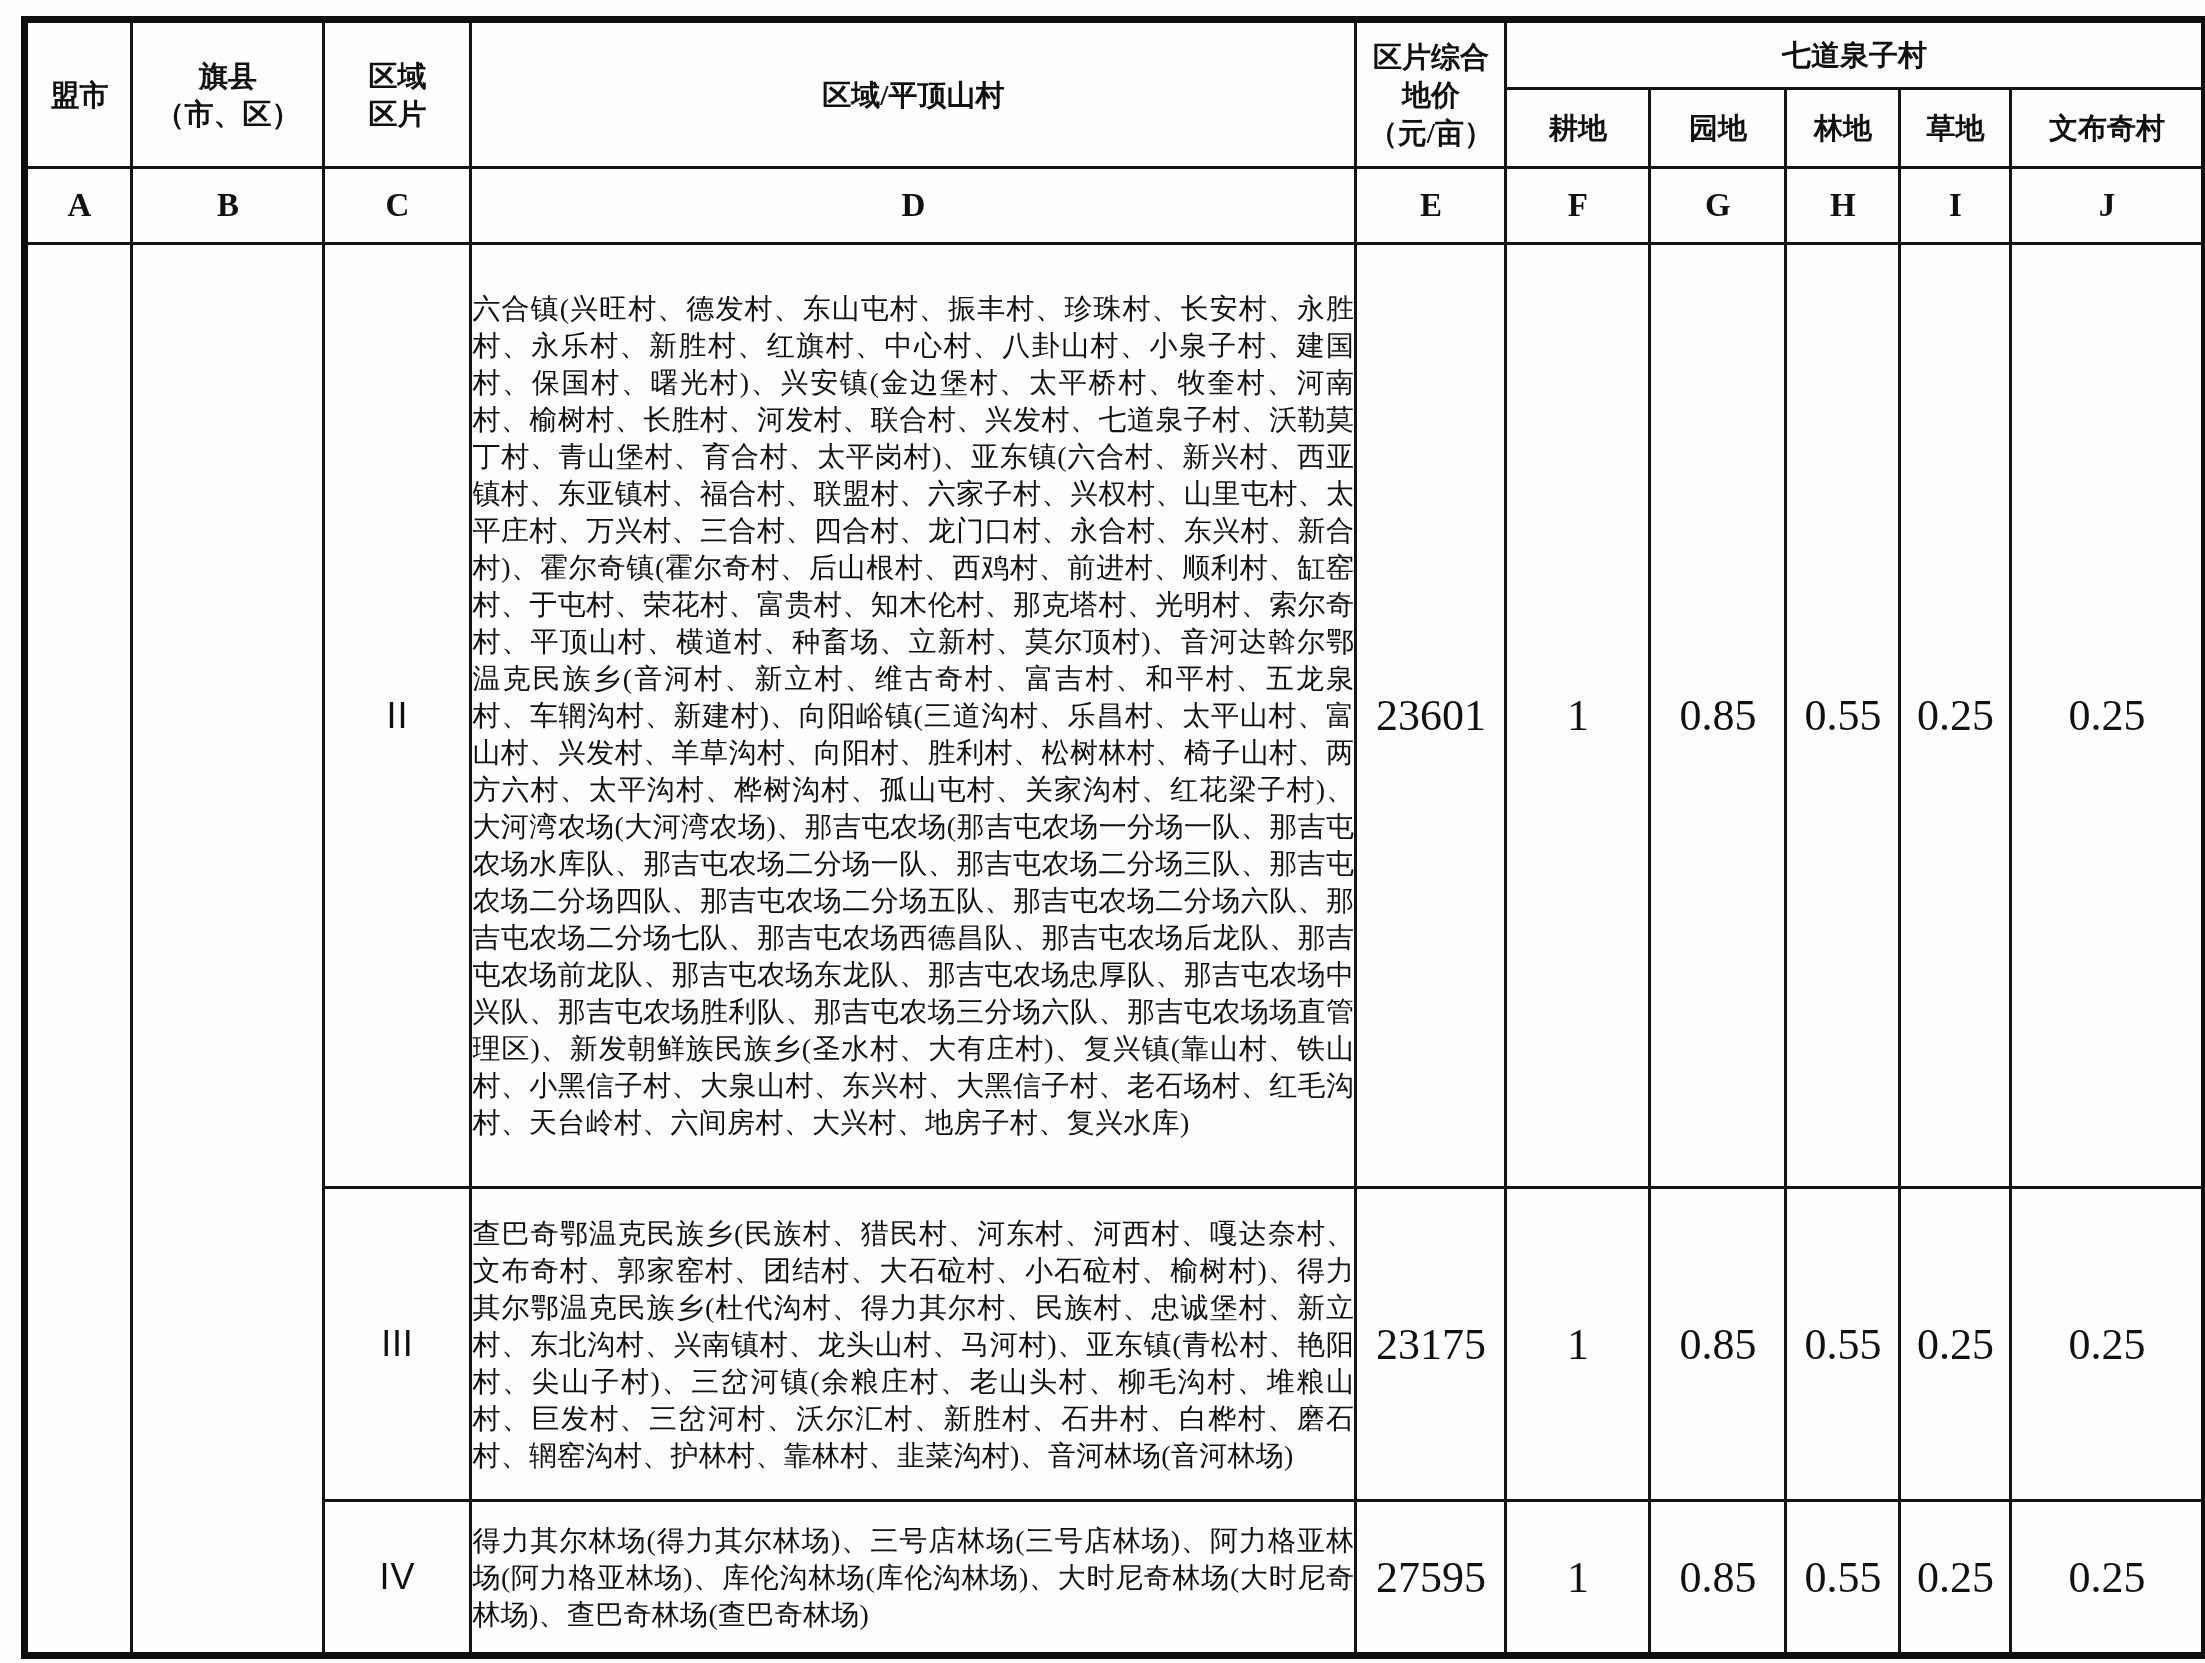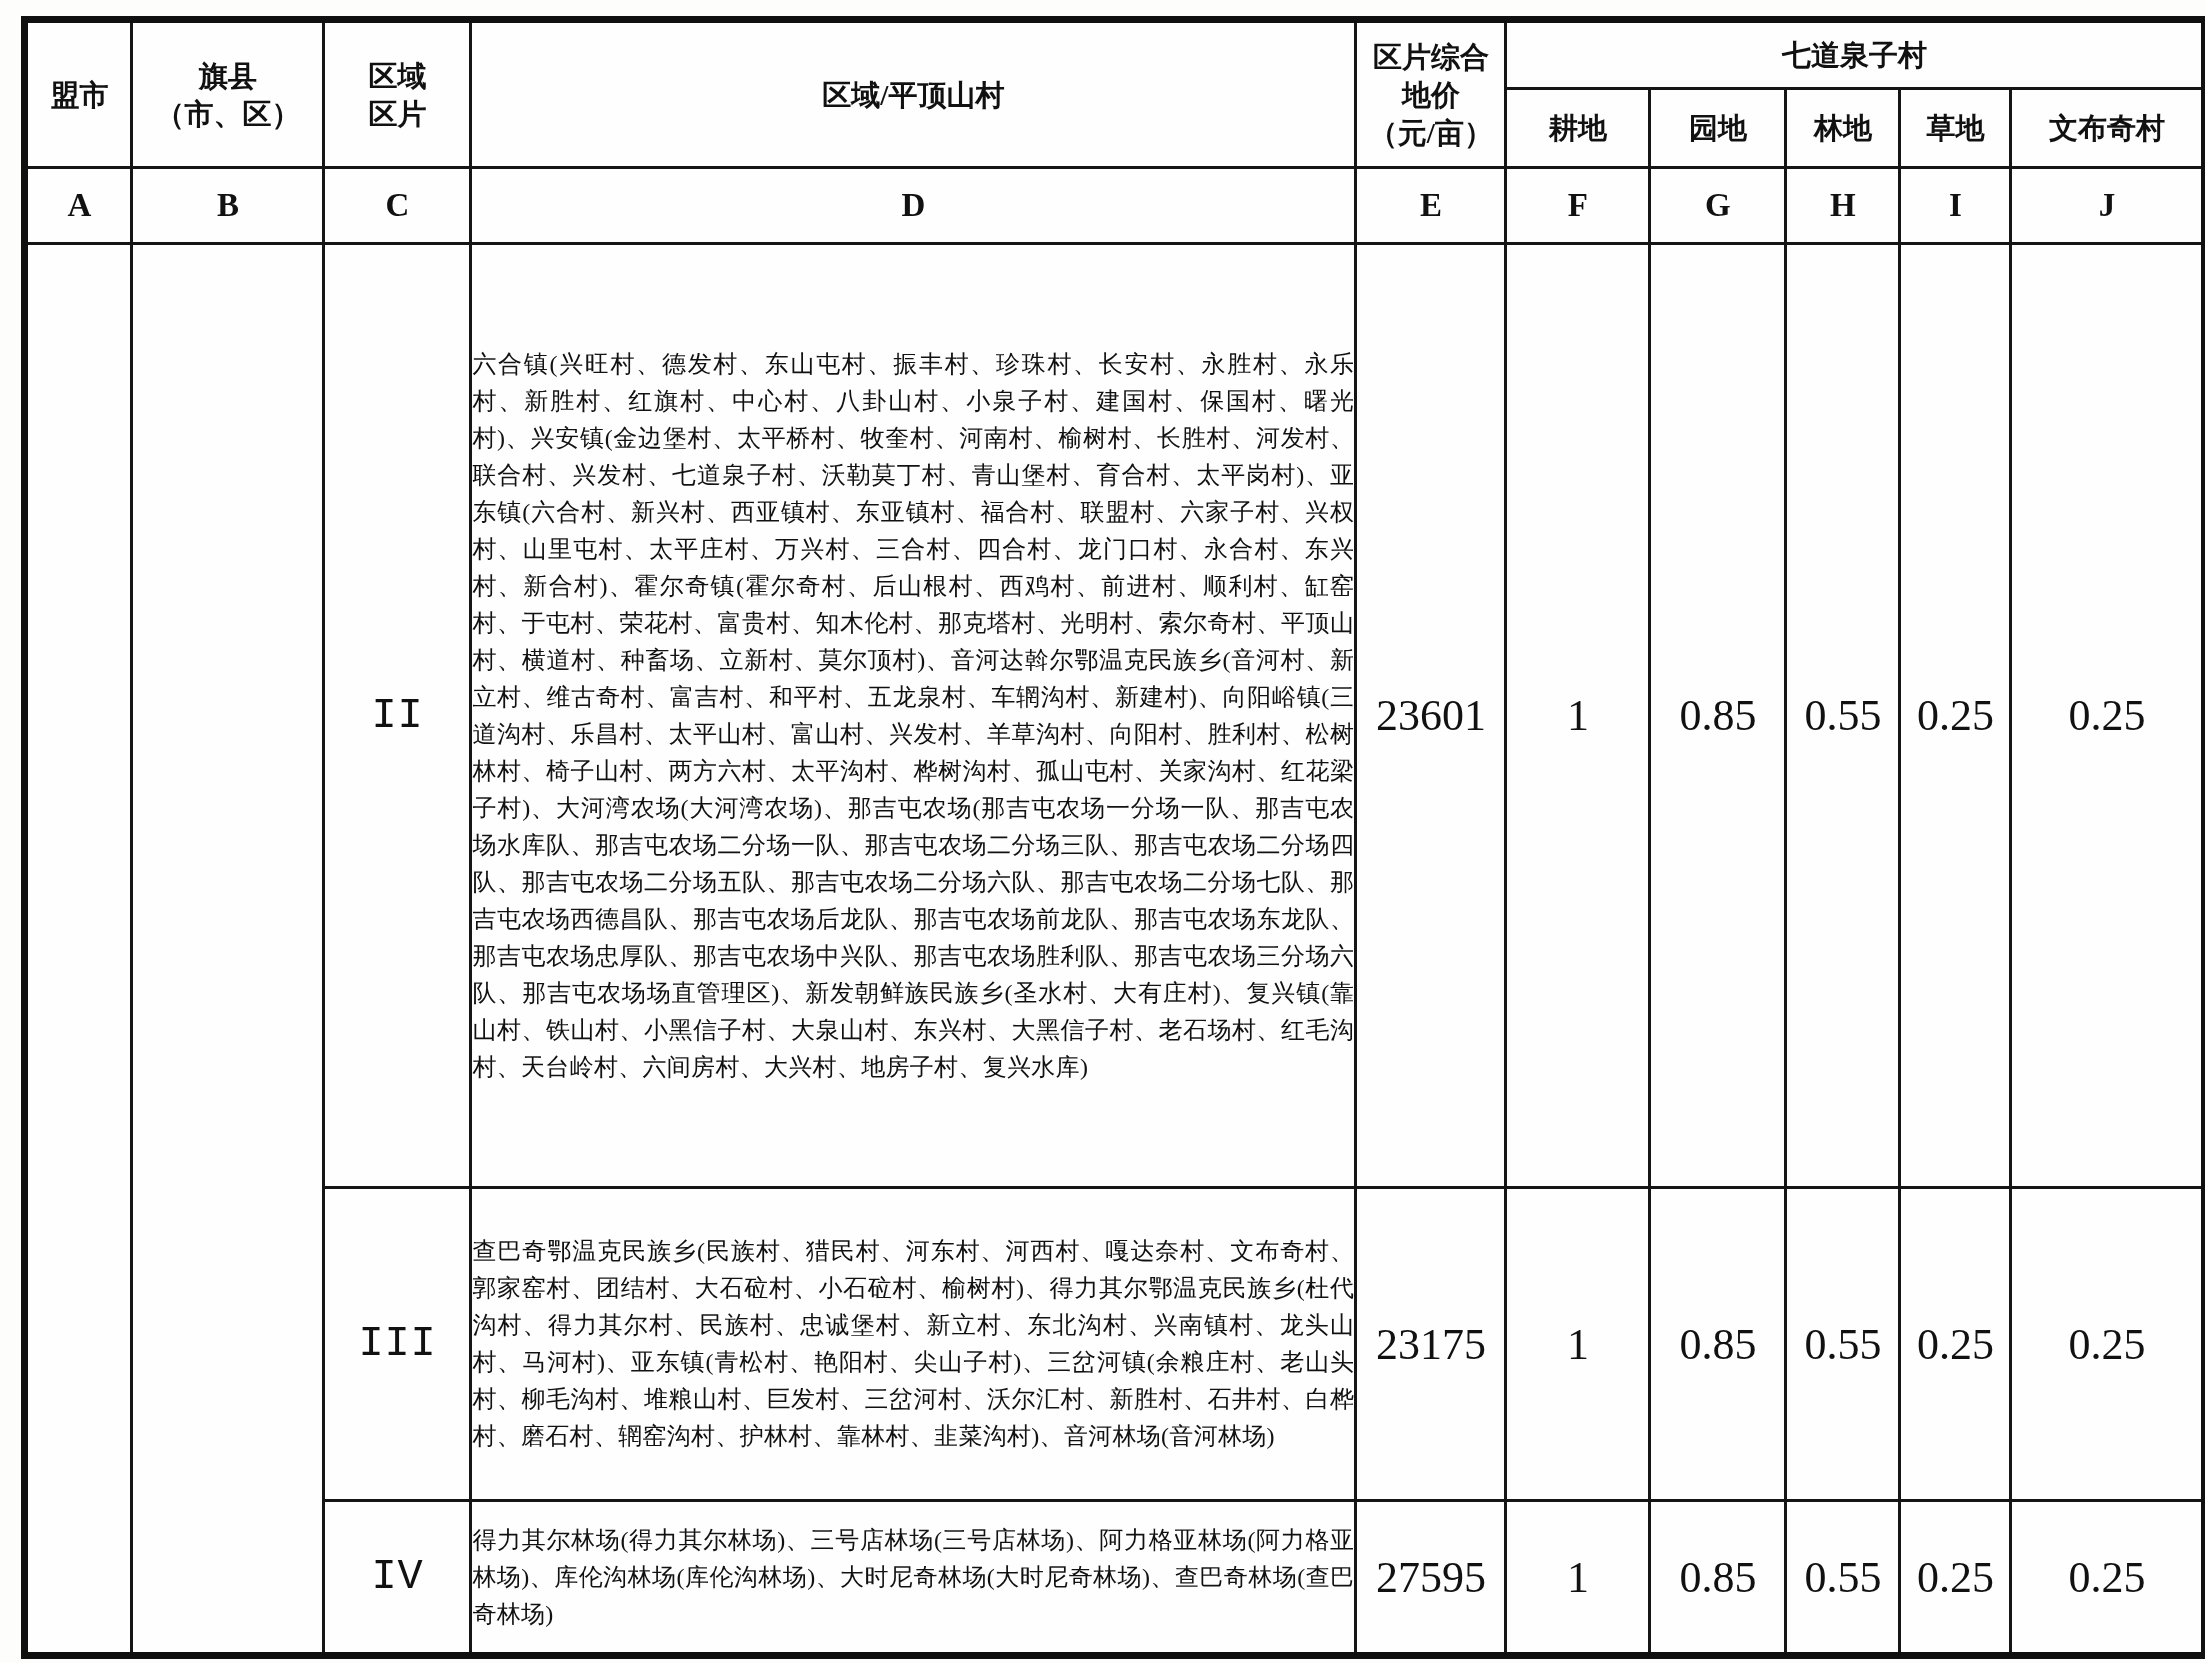--- a/index.html
+++ b/index.html
@@ -36,34 +36,34 @@
   .hz{
     font-size:29px;line-height:38px;font-weight:600;
     white-space:pre-line;
     font-family:"Liberation Serif", serif;
   }
   .letter{
     font-size:33px;font-weight:600;
     font-family:"Liberation Serif", serif;
   }
   .roman{
-    font-size:42px;font-weight:500;letter-spacing:0.8px;
-    font-family:Liberation Mono, monospace;
+    font-size:36px;font-weight:500;letter-spacing:0.8px;
+    font-family:Liberation Sans, sans-serif;
   }
   .val{
     font-size:44px;
     font-family:"Liberation Serif", serif;
   }
   td.desc{
     text-align:justify;
     vertical-align:middle;
     padding:4.8px 5.5px 4.8px 4.8px;
   }
   .desc-inner{
-    font-size:24px;line-height:37px;letter-spacing:0.3px;
+    font-size:28px;line-height:37px;letter-spacing:0.3px;
     text-align:justify;
     text-justify:inter-character;
     word-break:break-all;
     font-family:"Liberation Serif", serif;
   }
 </style>
 </head>
 <body>
 
 <div class="page">

